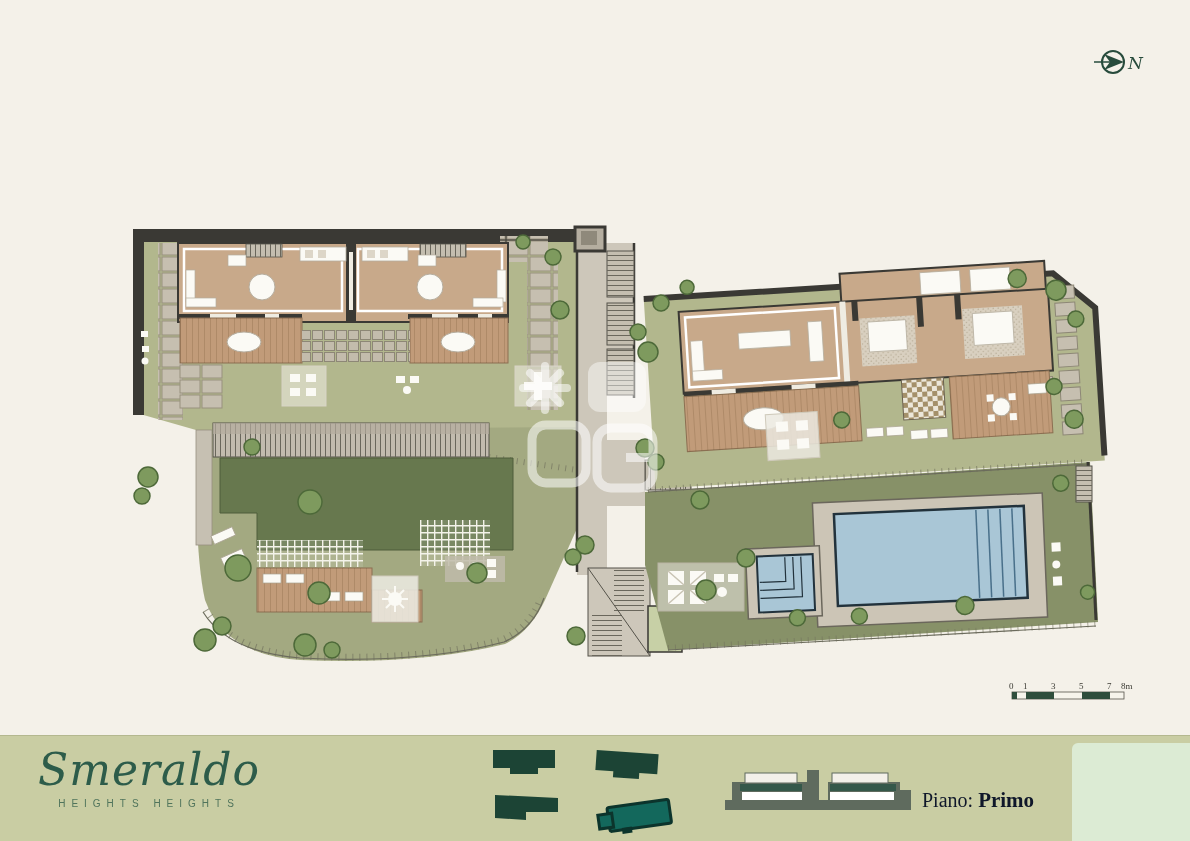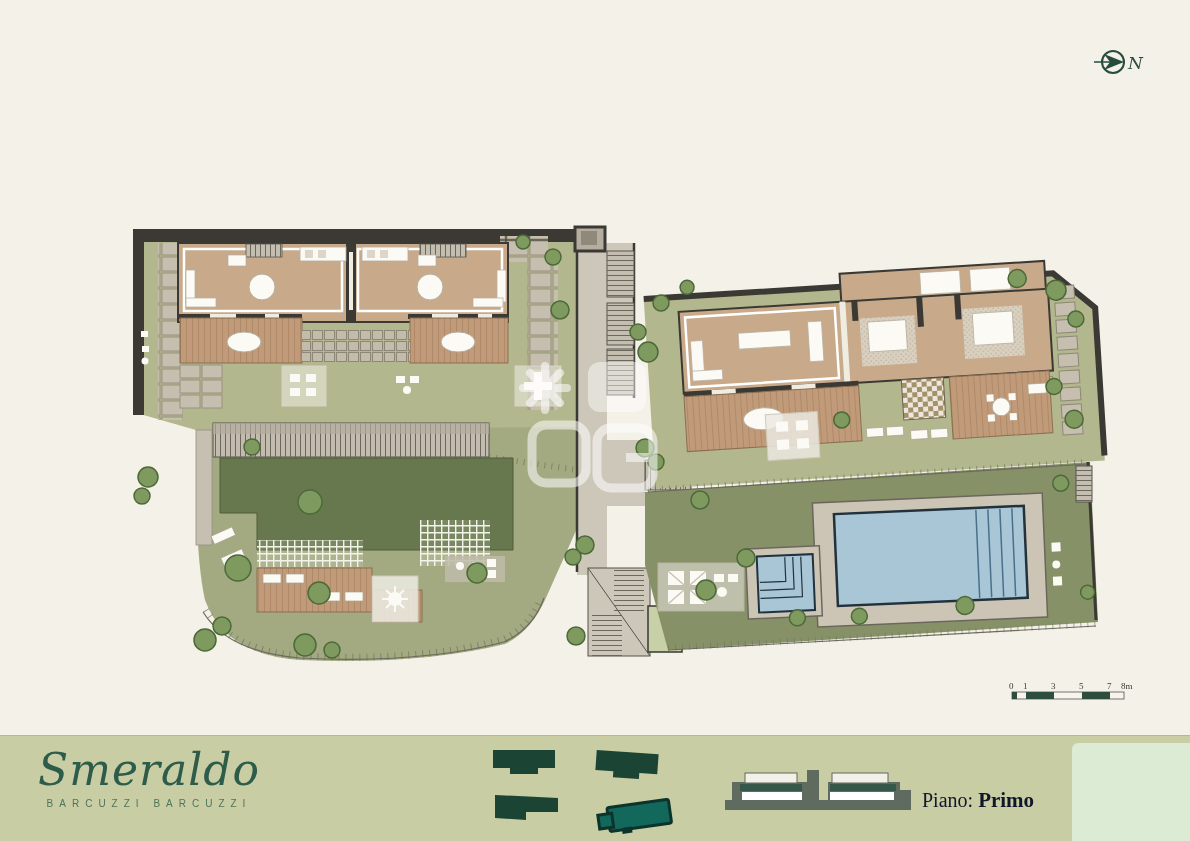--- a/index.html
+++ b/index.html
@@ -393,21 +393,21 @@
   <rect x="1012" y="692" width="5" height="7" fill="#2e4d3c"></rect>
   <rect x="1026" y="692" width="28" height="7" fill="#2e4d3c"></rect>
   <rect x="1082" y="692" width="28" height="7" fill="#2e4d3c"></rect>
 </g>
 </svg>
 </div>
 
 <div id="footer">
   <div id="brand-block">
     <div id="brand-name">Smeraldo</div>
-    <div id="brand-sub">BARCUZZI BARCUZZI</div>
+    <div id="brand-sub">HEIGHTS HEIGHTS</div>
   </div>
 
   <svg id="keyplan-svg" width="230" height="96" viewBox="0 0 230 96">
     <g>
       <polygon points="23,8 85,8 85,26 68,26 68,32 40,32 40,26 23,26" fill="#1c4435"></polygon>
     </g>
     <g transform="rotate(4 155 20)">
       <polygon points="126,10 188,10 188,30 170,30 170,36 144,36 144,30 126,30" fill="#1c4435"></polygon>
     </g>
     <g>

